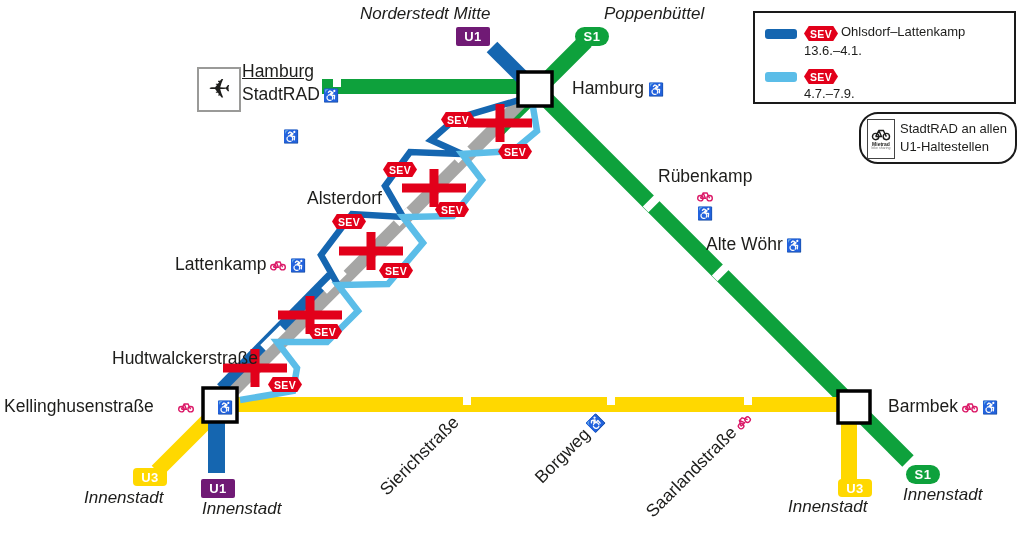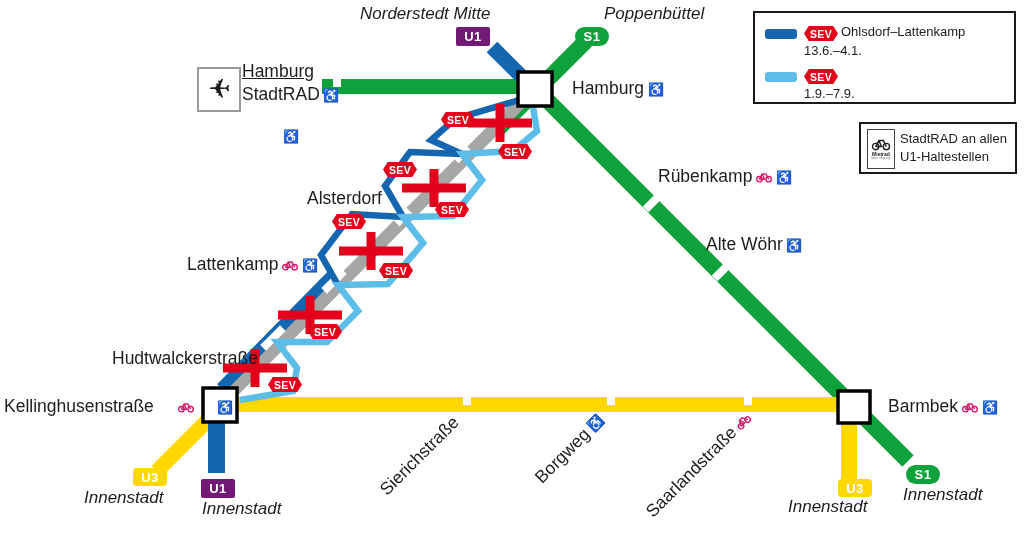--- a/index.html
+++ b/index.html
@@ -138,21 +138,21 @@
   <div class="lbl" style="left:572px;top:79px;">
     <span>Hamburg</span>
     <span class="wc">♿</span>
   </div>
   <div class="lbl" style="left:283px;top:129px;">
     <span class="wc">♿</span>
   </div>
   <div class="lbl" style="left:307px;top:189px;">
     <span>Alsterdorf</span>
   </div>
-  <div class="lbl" style="left:187px;top:255px;">
+  <div class="lbl" style="left:175px;top:255px;">
     <span>Lattenkamp</span>
     <svg class="bike" width="16" height="12" viewBox="0 0 16 12">
       <g fill="none" stroke="#DB1A68" stroke-width="1.4">
         <circle cx="3.4" cy="8.2" r="2.7"></circle>
           <circle cx="12.6" cy="8.2" r="2.7"></circle>
         <path d="M3.4 8.2 L6.2 3 H10 L12.6 8.2 M6.2 3 L8.4 8.2 H3.4"></path>
       </g>
     </svg>
     <span class="wc">♿</span>
   </div>
@@ -163,21 +163,21 @@
     <span>Kellinghusenstraße</span>
     <svg class="bike" width="16" height="12" viewBox="0 0 16 12">
       <g fill="none" stroke="#DB1A68" stroke-width="1.4">
         <circle cx="3.4" cy="8.2" r="2.7"></circle>
           <circle cx="12.6" cy="8.2" r="2.7"></circle>
         <path d="M3.4 8.2 L6.2 3 H10 L12.6 8.2 M6.2 3 L8.4 8.2 H3.4"></path>
       </g>
     </svg>
     <span class="wc">♿</span>
   </div>
-  <div class="lbl" style="left:658px;top:167px;">
+  <div class="lbl" style="left:658px;top:167px;flex-direction:column;">
     <span>Rübenkamp</span>
     <svg class="bike" width="16" height="12" viewBox="0 0 16 12">
       <g fill="none" stroke="#DB1A68" stroke-width="1.4">
         <circle cx="3.4" cy="8.2" r="2.7"></circle>
           <circle cx="12.6" cy="8.2" r="2.7"></circle>
         <path d="M3.4 8.2 L6.2 3 H10 L12.6 8.2 M6.2 3 L8.4 8.2 H3.4"></path>
       </g>
     </svg>
     <span class="wc">♿</span>
   </div>
@@ -232,24 +232,24 @@
     <span>Innenstadt</span>
   </div>
 
   <div class="panel" style="left:753px;top:11px;width:259px;height:89px;">
     <div class="swatch" style="left:10px;top:16px;background:#1566B0;"></div>
     <div class="sev" style="left:49px;top:13px;">SEV</div>
     <div class="ptext" style="left:86px;top:11px;">Ohlsdorf–Lattenkamp</div>
     <div class="ptext" style="left:49px;top:30px;">13.6.–4.1.</div>
     <div class="swatch" style="left:10px;top:59px;background:#5BBDE8;"></div>
     <div class="sev" style="left:49px;top:56px;">SEV</div>
-    <div class="ptext" style="left:49px;top:73px;">1.9.–7.9.</div>
-  </div>
-
-  <div class="panel" style="left:859px;top:122px;width:154px;height:48px;border-width:2px;">
+    <div class="ptext" style="left:49px;top:73px;">4.7.–7.9.</div>
+  </div>
+
+  <div class="panel" style="left:859px;top:112px;width:154px;height:48px;border-width:2px;border-radius:19px;">
     <div class="mietbox" style="left:6px;top:5px;">
       <svg width="20" height="14" viewBox="0 0 16 12">
         <g fill="none" stroke="#1d1d1b" stroke-width="1.2">
           <circle cx="3.4" cy="8.2" r="2.7"></circle>
             <circle cx="12.6" cy="8.2" r="2.7"></circle>
           <path d="M3.4 8.2 L6.2 3 H10 L12.6 8.2 M6.2 3 L8.4 8.2 H3.4"></path>
         </g>
       </svg>
       <span class="miet-t">Mietrad</span>
       <span class="miet-s">bike sharing</span>

